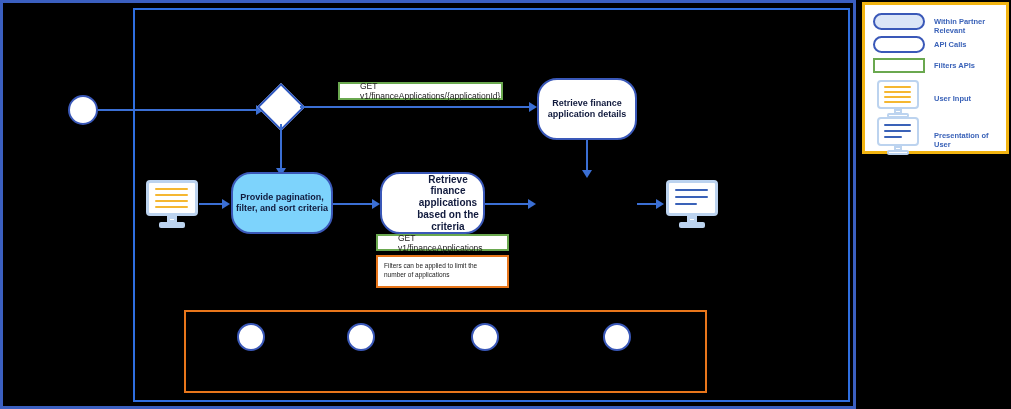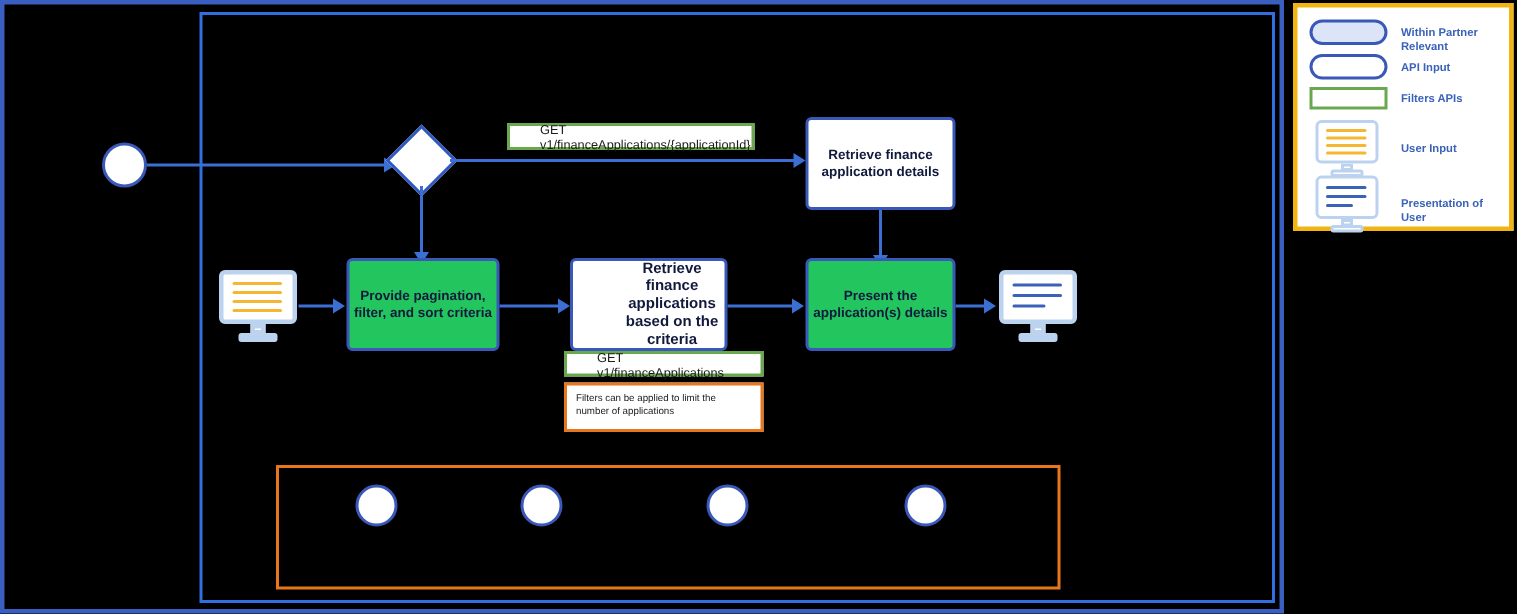--- a/index.html
+++ b/index.html
@@ -9,22 +9,22 @@
 
   
   .frame{position:absolute;box-sizing:border-box;}
   #outer-frame{left:0;top:0;width:856px;height:409px;border:3px solid #3b5fc0;}
   #inner-frame{left:133px;top:8px;width:717px;height:394px;border:2px solid #2f6fe0;}
 
   
   .node{position:absolute;box-sizing:border-box;display:flex;
         align-items:center;justify-content:center;text-align:center;
         color:#111a3d;font-weight:bold;line-height:1.18;}
-  .rounded{border:2px solid #3a58b8;border-radius:4px;}
-  .fill-blue{background:#22c55e;}
+  .rounded{border:2px solid #3a58b8;border-radius:20px;}
+  .fill-blue{background:#7dd3fc;}
   .fill-white{background:#ffffff;}
 
   .circle{position:absolute;box-sizing:border-box;border-radius:50%;
           background:#fff;border:2px solid #3a58b8;}
 
   .diamond{position:absolute;background:#fff;border:2px solid #2f58c0;
            box-sizing:border-box;transform:rotate(45deg);}
 
   
   .label-box{position:absolute;box-sizing:border-box;background:#fff;
@@ -117,23 +117,20 @@
   <div class="line-h" style="left:333px;top:203px;width:42px;"></div>
   <div class="arr-r" style="left:372px;top:199px;"></div>
 
   <div class="node rounded fill-white" style="left:380px;top:172px;width:105px;height:62px;font-size:10px;padding-left:31px;">
     <span>Retrieve finance applications based on the criteria</span>
   </div>
 
   <div class="line-h" style="left:485px;top:203px;width:46px;"></div>
   <div class="arr-r" style="left:528px;top:199px;"></div>
 
-  <div class="node rounded fill-blue" style="left:537px;top:172px;width:100px;height:62px;font-size:9px;">
-    <span>Present the application(s) details</span>
-  </div>
 
   <div class="line-h" style="left:637px;top:203px;width:22px;"></div>
   <div class="arr-r" style="left:656px;top:199px;"></div>
 
   <div class="monitor" style="left:666px;top:180px;width:52px;height:48px;">
     <div class="mon-screen" style="width:52px;height:36px;"></div>
     <div class="mon-line" style="left:9px;top:9px;width:33px;background:#3a62b8;"></div>
     <div class="mon-line" style="left:9px;top:16px;width:33px;background:#3a62b8;"></div>
     <div class="mon-line" style="left:9px;top:23px;width:22px;background:#3a62b8;"></div>
     <div class="mon-neck" style="left:21px;top:36px;width:10px;height:7px;"></div>
@@ -158,21 +155,21 @@
   <div id="legend">
 
     <div class="lg-row" style="top:8px;">
       <div class="lg-pill" style="background:#dbe5f7;"></div>
     </div>
     <div class="lg-text" style="left:69px;top:12px;">Within Partner Relevant</div>
 
     <div class="lg-row" style="top:31px;">
       <div class="lg-pill" style="background:#ffffff;"></div>
     </div>
-    <div class="lg-text" style="left:69px;top:35px;">API Input</div>
+    <div class="lg-text" style="left:69px;top:35px;">API Calls</div>
 
     <div class="lg-row" style="top:53px;">
       <div class="lg-rect"></div>
     </div>
     <div class="lg-text" style="left:69px;top:56px;">Filters APIs</div>
 
     <div class="monitor" style="left:12px;top:75px;width:42px;height:38px;">
       <div class="mon-screen" style="width:42px;height:29px;border-width:2px;"></div>
       <div class="mon-line" style="left:7px;top:6px;width:27px;background:#f5b731;"></div>
       <div class="mon-line" style="left:7px;top:11px;width:27px;background:#f5b731;"></div>

